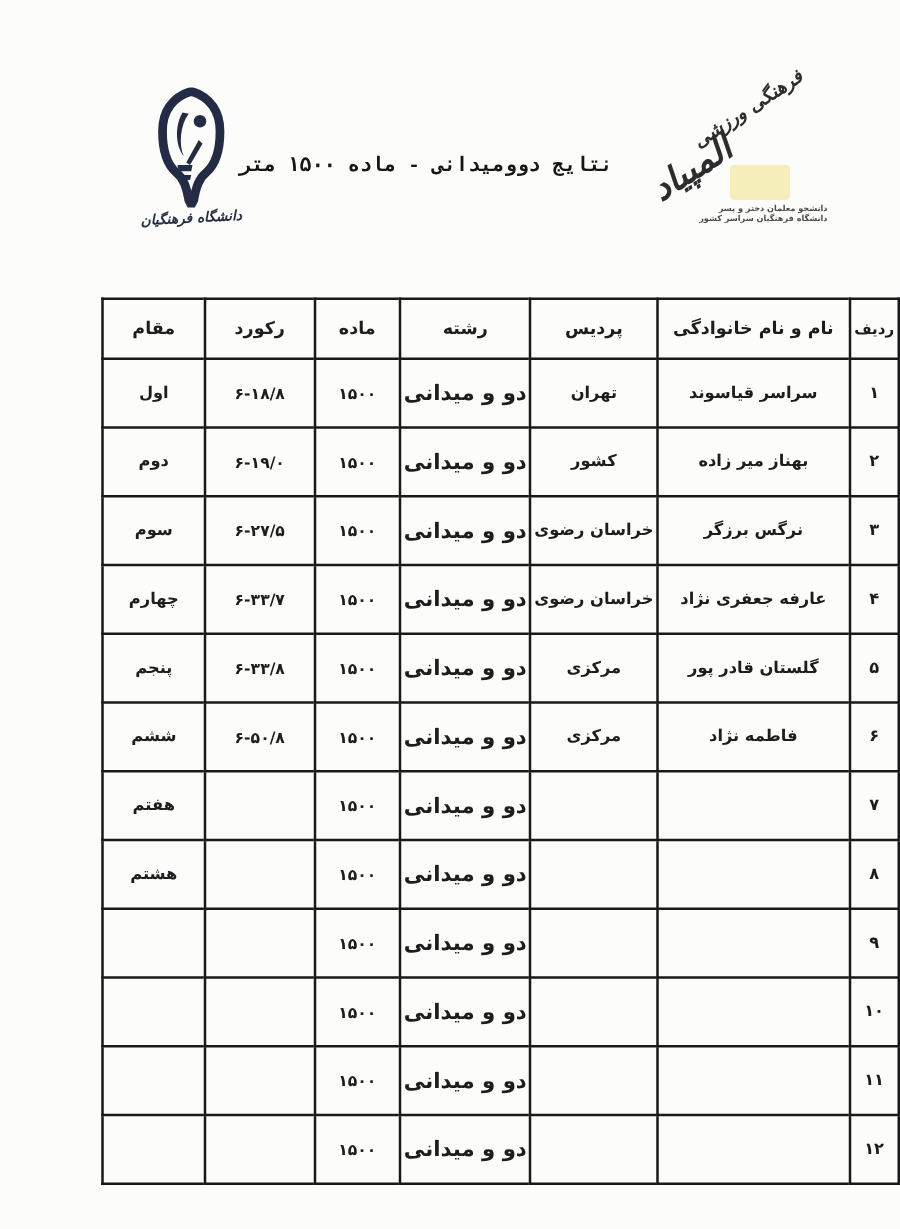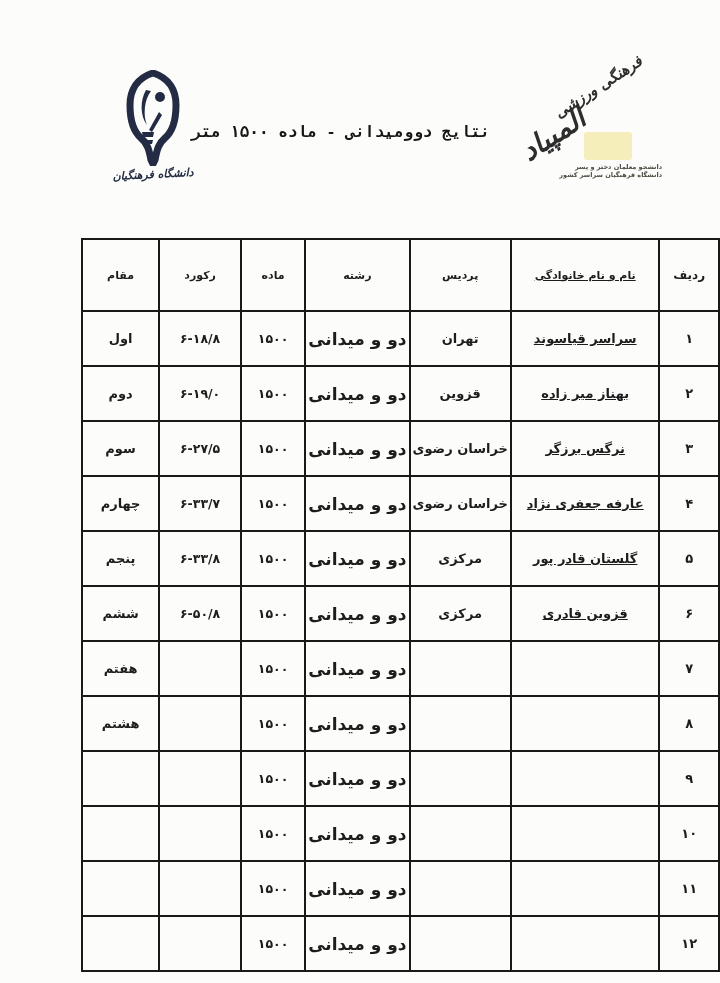--- a/index.html
+++ b/index.html
@@ -53,30 +53,30 @@
     position:absolute; left:81px; top:238px;
     border-collapse:collapse; table-layout:fixed;
     direction:rtl;
   }
   .results th, .results td {
     border:2px solid #191919;
     text-align:center; vertical-align:middle;
     font-weight:bold; color:#1d1d1d;
     padding:0 2px; overflow:hidden; white-space:nowrap;
   }
-  .results th { height:46px; font-size:11px; }
+  .results th { height:46px; font-size:14px; }
   .results td { height:53px; font-size:13px; }
   .col-radif  { width:34px; }
-  .col-name   { width:150px;text-decoration:underline; }
+  .col-name   { width:150px; }
   .col-campus { width:93px; }
   .col-field  { width:64px; }
   .col-event  { width:66px; }
   .col-record { width:86px; }
   .col-rank   { width:80px; }
-  th.col-radif { font-size:12px; padding:12px; }
+  th.col-radif { font-size:12px; padding:0; }
   td.col-record, td.col-event {
     direction:ltr; unicode-bidi:bidi-override; font-size:12.5px;
   }
   td.col-field { font-size:17px;border-radius:19px; }
 </style>
 </head>
 <body>
 
 <div class="uni-logo">
   <span>
@@ -121,21 +121,21 @@
       <td class="col-name">سراسر قیاسوند</td>
       <td class="col-campus">تهران</td>
       <td class="col-field">دو و میدانی</td>
       <td class="col-event">۱۵۰۰</td>
       <td class="col-record">۶-۱۸/۸</td>
       <td class="col-rank">اول</td>
     </tr>
     <tr>
       <td class="col-radif">۲</td>
       <td class="col-name">بهناز میر زاده</td>
-      <td class="col-campus">قزوین</td>
+      <td class="col-campus">کشور</td>
       <td class="col-field">دو و میدانی</td>
       <td class="col-event">۱۵۰۰</td>
       <td class="col-record">۶-۱۹/۰</td>
       <td class="col-rank">دوم</td>
     </tr>
     <tr>
       <td class="col-radif">۳</td>
       <td class="col-name">نرگس برزگر</td>
       <td class="col-campus">خراسان رضوی</td>
       <td class="col-field">دو و میدانی</td>
@@ -156,21 +156,21 @@
       <td class="col-radif">۵</td>
       <td class="col-name">گلستان قادر پور</td>
       <td class="col-campus">مرکزی</td>
       <td class="col-field">دو و میدانی</td>
       <td class="col-event">۱۵۰۰</td>
       <td class="col-record">۶-۳۳/۸</td>
       <td class="col-rank">پنجم</td>
     </tr>
     <tr>
       <td class="col-radif">۶</td>
-      <td class="col-name">قزوین قادری</td>
+      <td class="col-name">فاطمه نژاد</td>
       <td class="col-campus">مرکزی</td>
       <td class="col-field">دو و میدانی</td>
       <td class="col-event">۱۵۰۰</td>
       <td class="col-record">۶-۵۰/۸</td>
       <td class="col-rank">ششم</td>
     </tr>
     <tr>
       <td class="col-radif">۷</td>
       <td class="col-name"></td>
       <td class="col-campus"></td>

